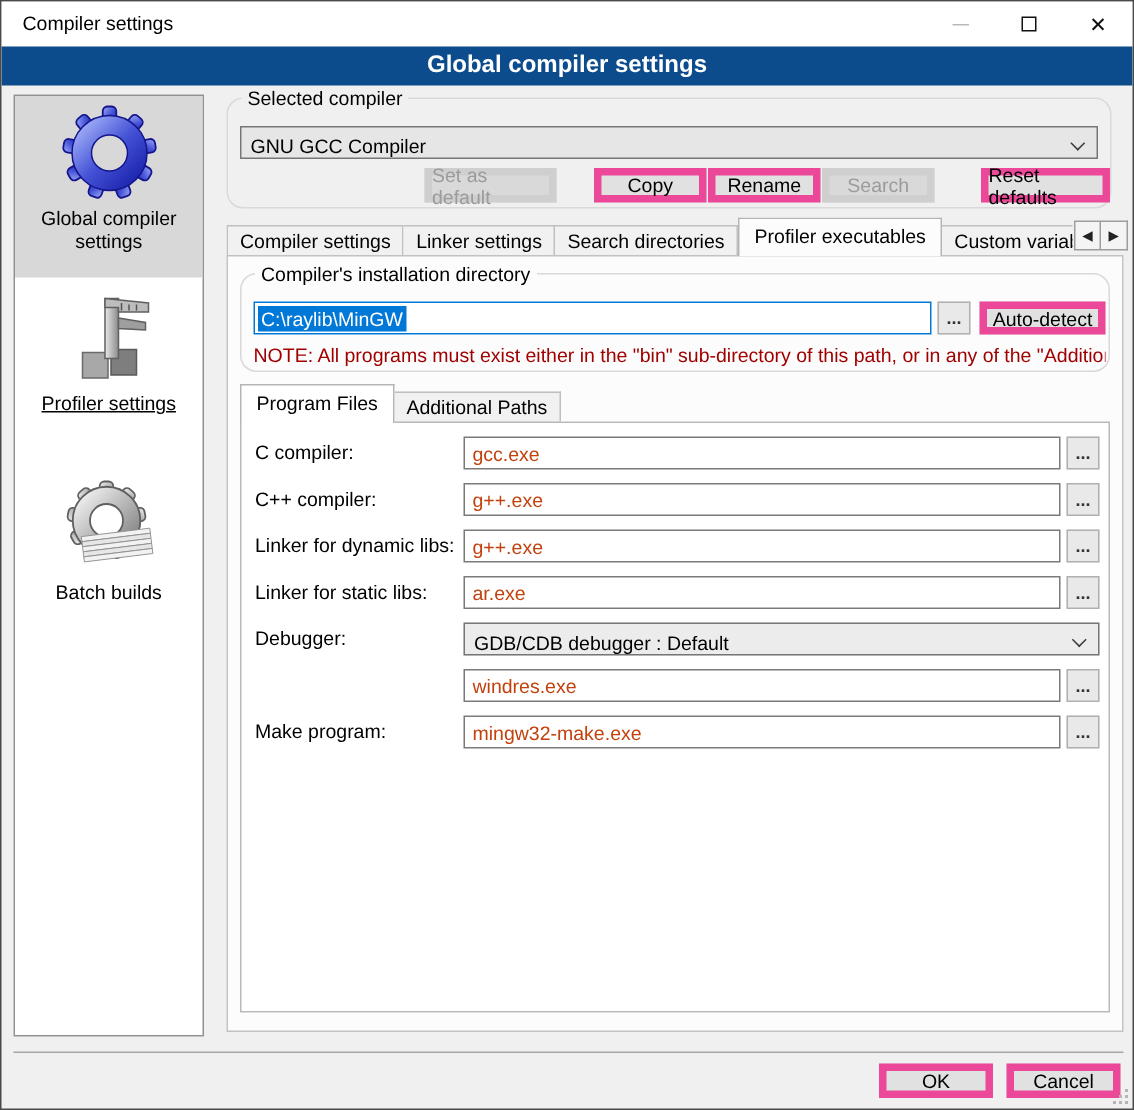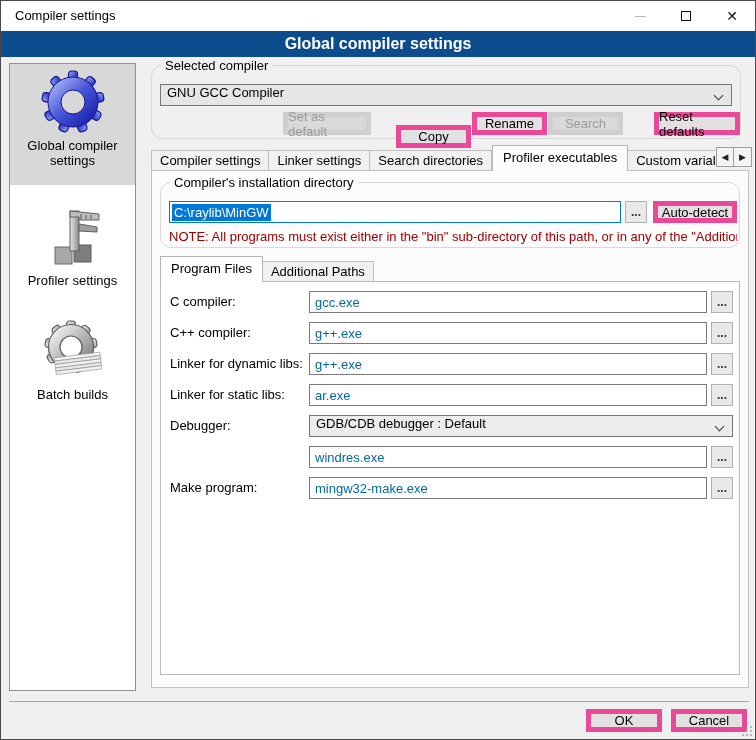--- a/index.html
+++ b/index.html
@@ -27,31 +27,31 @@
   .banner{position:absolute;left:0;top:30px;width:100%;height:26px;background:var(--banner-bg);color:#fff;
           font-weight:bold;font-size:16px;text-align:center;line-height:25px;}
 
   
   .sidebar{position:absolute;left:8px;top:62px;width:127px;height:628px;background:#fff;border:1px solid #919191;overflow:hidden;}
   .side-item{width:100%;display:flex;flex-direction:column;align-items:center;cursor:default;}
   .side-item.selected{background:#d8d8d8;}
   .side-item .icon64{width:64px;height:64px;}
   .side-label{text-align:center;line-height:15px;padding:4px 6px 8px 6px;}
   .si-1{padding-top:6px;height:121px;}
-  .si-2{padding-top:20px;height:112px;}
+  .si-2{padding-top:8px;height:112px;text-decoration:underline;}
   .si-3{padding-top:22px;height:130px;}
 
   
   .groupbox{position:absolute;border:1px solid #d9d9d9;border-radius:11px;}
   .group-label{position:absolute;top:-8px;left:9px;padding:0 4px;line-height:15px;}
   .gl-gray{background:#f0f0f0;}
   .gl-white{background:#fcfcfc;}
 
   
-  .combo{position:absolute;height:22px;border:1px solid #767676;background:#e6e6e6;display:flex;align-items:flex-start;padding:0 24px 0 6px;}
+  .combo{position:absolute;height:22px;border:1px solid #767676;background:#e6e6e6;display:flex;align-items:flex-end;padding:0 24px 0 6px;}
   .combo .chev{position:absolute;right:9px;top:7px;width:7px;height:7px;border-right:1.4px solid #3c3c3c;border-bottom:1.4px solid #3c3c3c;transform:rotate(45deg);margin-top:0;}
 
   
   .btn{position:absolute;height:23px;background:#e1e1e1;border:5px solid #ec4899;display:flex;align-items:center;justify-content:center;font-size:13px;}
   .btn.disabled{background:#d9d9d9;border-color:#cfcfcf;color:#9b9b9b;}
 
   
   .tabs-wrap{position:absolute;left:150px;top:144px;width:564px;height:26px;display:flex;align-items:flex-end;overflow:hidden;}
   .tab{height:21px;line-height:20px;padding:0 8px;background:#f1f1f1;border:1px solid #bfbfbf;border-left:none;white-space:nowrap;flex:0 0 auto;}
   .tab:first-child{border-left:1px solid #bfbfbf;}
@@ -69,21 +69,21 @@
   .note{position:absolute;left:8px;top:46px;right:2px;color:var(--note-red);white-space:nowrap;overflow:hidden;}
 
   
   .subtabs-wrap{position:absolute;left:8px;top:85px;width:560px;height:26px;display:flex;align-items:flex-end;overflow:hidden;}
   .subpage{position:absolute;left:8px;top:110px;width:580px;height:394px;background:#fff;border:1px solid #b9b9b9;z-index:1;}
 
   
   .frow{position:absolute;left:0;width:100%;height:22px;}
   .frow .flabel{position:absolute;left:9px;top:0;line-height:22px;white-space:nowrap;}
   .tfield{position:absolute;left:148px;top:0;width:398px;height:22px;border:1px solid #7a7a7a;background:#fff;
-          font-family:"Liberation Sans","DejaVu Sans",sans-serif;font-size:13px;padding:0 5px;color:#0369a1;}
+          font-family:"Liberation Sans","DejaVu Sans",sans-serif;font-size:13px;padding:0 5px;color:#c2410c;}
   .dots-btn{position:absolute;right:6px;top:0;width:22px;height:22px;background:#e9e9e9;border:1px solid #b0b0b0;
             display:flex;align-items:center;justify-content:center;font-weight:bold;color:#333;font-size:12px;line-height:1;}
   .combo-row{left:148px;right:6px;width:424px;background:#ececec;}
 
   
   .footer-sep{position:absolute;left:8px;top:700px;width:740px;height:1px;background:#a5a5a5;}
   .grip{position:absolute;right:3px;bottom:3px;width:10px;height:10px;}
   .grip i{position:absolute;width:2px;height:2px;background:#b5b5b5;}
   .grip .d1{right:0;bottom:0;}.grip .d2{right:4px;bottom:0;}.grip .d3{right:0;bottom:4px;}
   .grip .d4{right:8px;bottom:0;}.grip .d5{right:4px;bottom:4px;}.grip .d6{right:0;bottom:8px;}
@@ -192,21 +192,21 @@
     </div>
   </div>
 
   <div class="groupbox" style="left:150px;top:64px;width:590px;height:74px;">
     <span class="group-label gl-gray">Selected compiler</span>
     <div class="combo" style="left:8px;top:18px;right:8px;">
       <span>GNU GCC Compiler</span>
       <span class="chev"></span>
     </div>
     <div class="btn disabled" style="left:131px;top:46px;width:88px;">Set as default</div>
-    <div class="btn" style="left:244px;top:59px;width:75px;text-align:center;">Copy</div>
+    <div class="btn" style="left:244px;top:46px;width:75px;text-align:center;">Copy</div>
     <div class="btn" style="left:320px;top:46px;width:75px;">Rename</div>
     <div class="btn disabled" style="left:396px;top:46px;width:75px;">Search</div>
     <div class="btn" style="left:502px;top:46px;width:86px;">Reset defaults</div>
   </div>
 
   <div class="tabs-wrap">
     <div class="tab">Compiler settings</div>
     <div class="tab">Linker settings</div>
     <div class="tab">Search directories</div>
     <div class="tab selected">Profiler executables</div>

